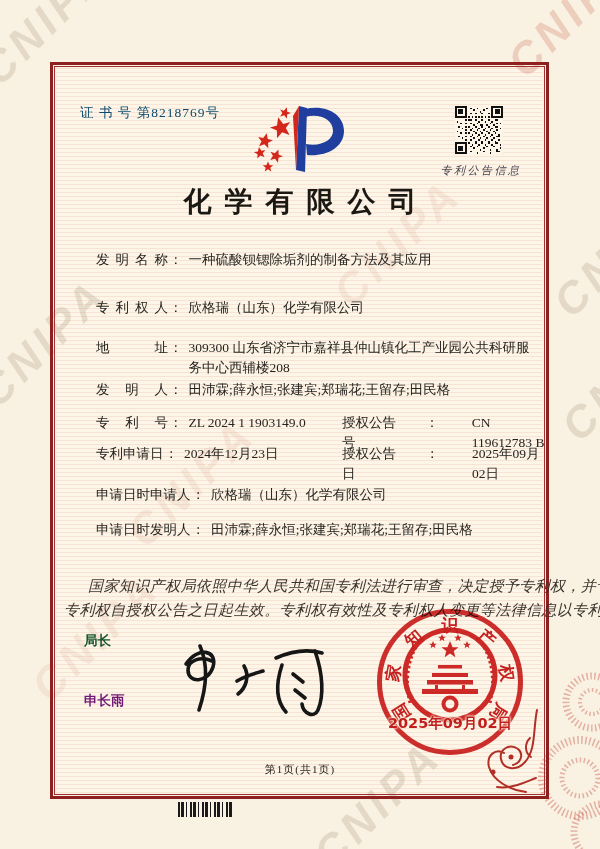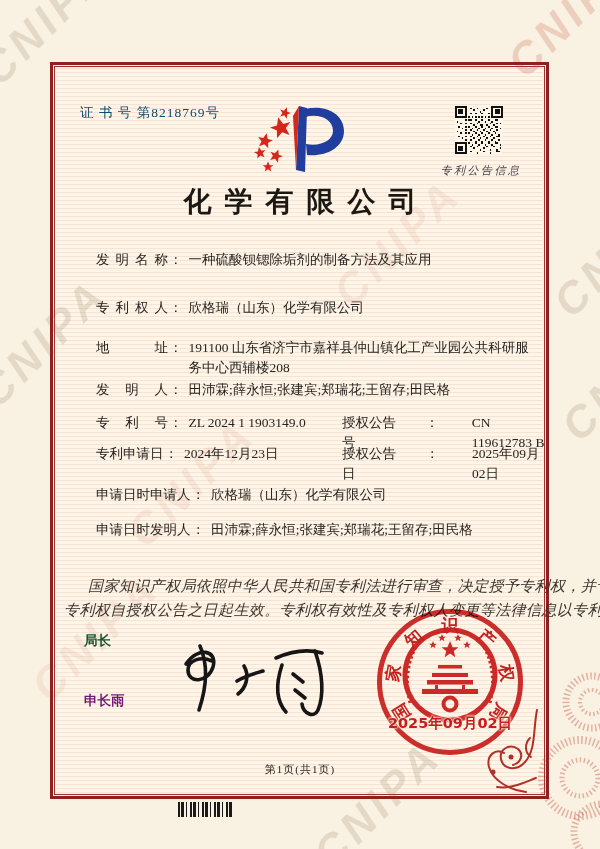--- a/index.html
+++ b/index.html
@@ -179,21 +179,21 @@
 
   <div class="row" style="top:298px">
     <span class="lbl">专利权人</span>
       <span class="colon">：</span>
     <span class="val">欣格瑞（山东）化学有限公司</span>
   </div>
 
   <div class="row" style="top:338px">
     <span class="lbl">地址</span>
       <span class="colon">：</span>
-    <span class="val">191100 山东省济宁市嘉祥县仲山镇化工产业园公共科研服务中心西辅楼208</span>
+    <span class="val">309300 山东省济宁市嘉祥县仲山镇化工产业园公共科研服务中心西辅楼208</span>
   </div>
 
   <div class="row" style="top:380px">
     <span class="lbl">发明人</span>
       <span class="colon">：</span>
     <span class="val">田沛霖;薛永恒;张建宾;郑瑞花;王留存;田民格</span>
   </div>
 
   <div class="row" style="top:413px">
     <span class="lbl">专利号</span>

